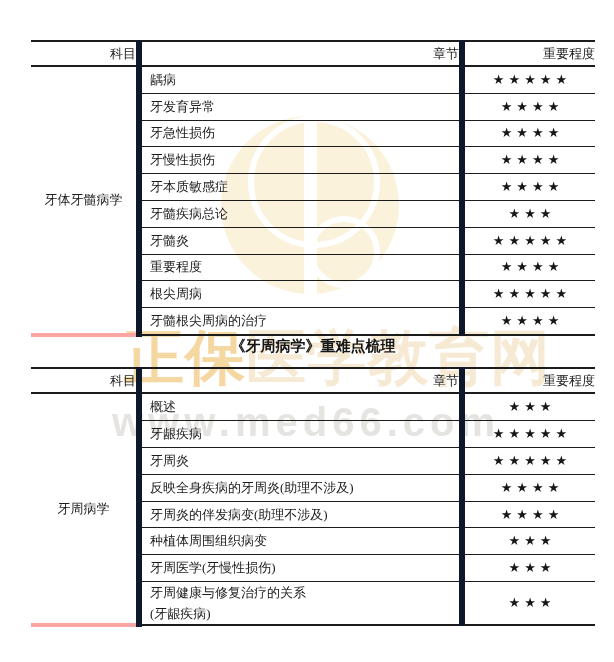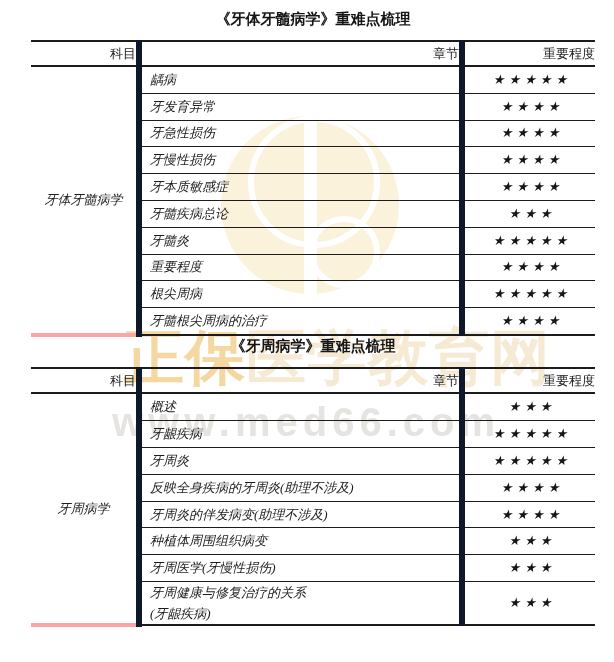--- a/index.html
+++ b/index.html
@@ -55,21 +55,21 @@
 
   .t col.c1 { width: 108px; }
   .t col.c2 { width: 323px; }
   .t col.c3 { width: 133px; }
 
   .t th {
     font-weight: 400; text-align: right;
     height: 23px; padding: 0;
     border-bottom: 2px solid #1c1c1c;
   }
-  .t td { padding: 0; height: 25.8px; border-bottom: 1px solid #1c1c1c; font-style: italic; }
+  .t td { padding: 0; height: 25.8px; border-bottom: 1px solid #1c1c1c; }
   #table2 td { height: 25.9px; }
   .t .bl { border-left: 6px solid #0f172a; }
   .t td.ch { text-align: left; padding-left: 8px; }
   .t td.subj { text-align: center; border-bottom: 4px solid #fca5a5; }
   .t td.st {
     text-align: center;
     font-size: 13px; letter-spacing: 4px; text-indent: 4px;
     color: #161616; white-space: nowrap;
   }
   .t td.tall { height: 47px; margin-left: 12px; }
@@ -84,21 +84,20 @@
     <circle cx="94" cy="66" r="63" fill="none" stroke="#ffffff" stroke-width="6"></circle>
     <rect x="84" y="0" width="13" height="178" fill="#ffffff"></rect>
     <circle cx="124" cy="136" r="33" fill="none" stroke="#ffffff" stroke-width="6"></circle>
   </svg>
   <div class="wm-brand"><span class="p1">正保</span><span class="p2">医学教育网</span></div>
   <div class="wm-url">www.med66.com</div>
 </div>
 
 <div class="content">
 
-  <div class="tbl-title" id="title1">《牙体牙髓病学》重难点梳理</div>
 
   <table class="t" id="table1">
     <colgroup>
         <col class="c1">
         <col class="c2">
         <col class="c3">
       </colgroup>
     <thead>
       <tr>
         <th>科目</th>

